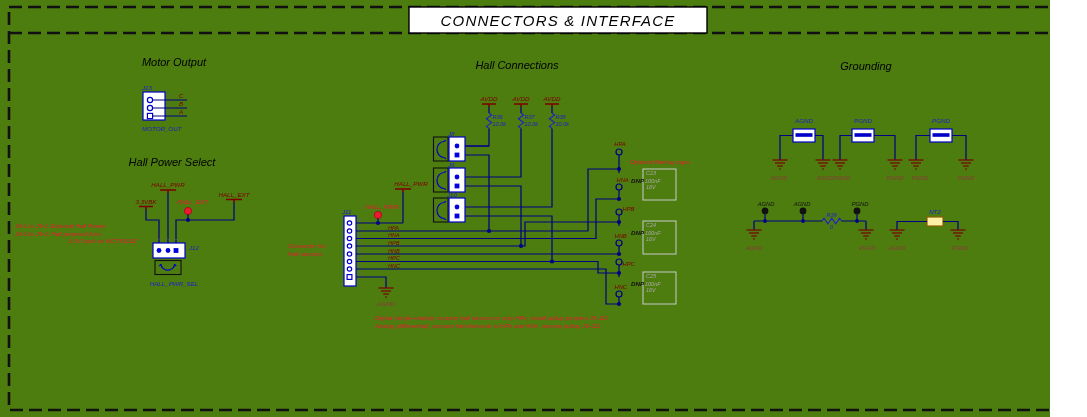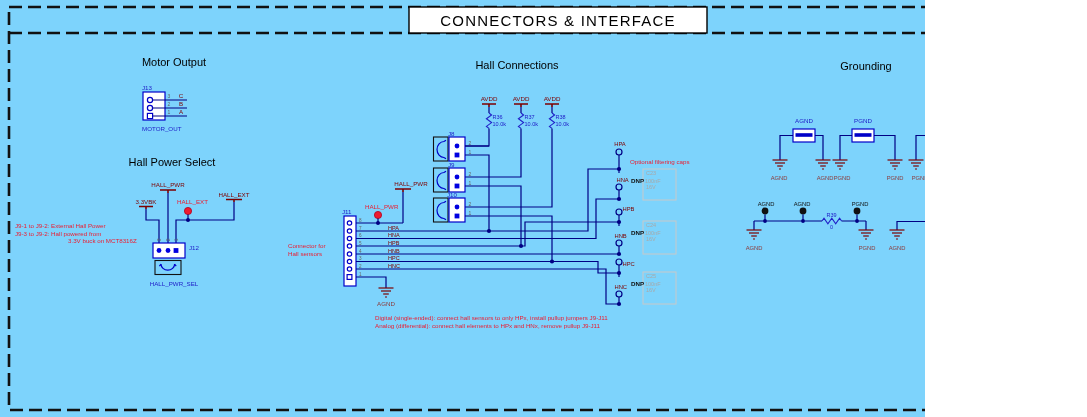--- a/index.html
+++ b/index.html
@@ -1,17 +1,17 @@
 <!DOCTYPE html>
 <html><head>
 <meta charset="utf-8">
 <style>
   html,body{margin:0;padding:0;background:#fff;}
-  .stage{position:relative;width:925px;height:417px;background:#7dd3fc;overflow:hidden;
-         font-family:"Liberation Sans",sans-serif;}
+  .stage{position:relative;width:1050px;height:417px;background:#4d7c0f;overflow:hidden;
+         font-family:"Liberation Sans",sans-serif;font-style:italic;}
   svg text{font-family:"Liberation Sans",sans-serif;}
   .title{font-size:15px;letter-spacing:1.2px;fill:#000;}
   .h{font-size:11px;fill:#000;}
   .t6{font-size:6.2px;}
   .t58{font-size:5.8px;}
   .t55{font-size:5.5px;}
   .t5{font-size:5px;}
   .t45{font-size:4.6px;}
   .mid{text-anchor:middle;}
   .blue{fill:#2020C8;}

